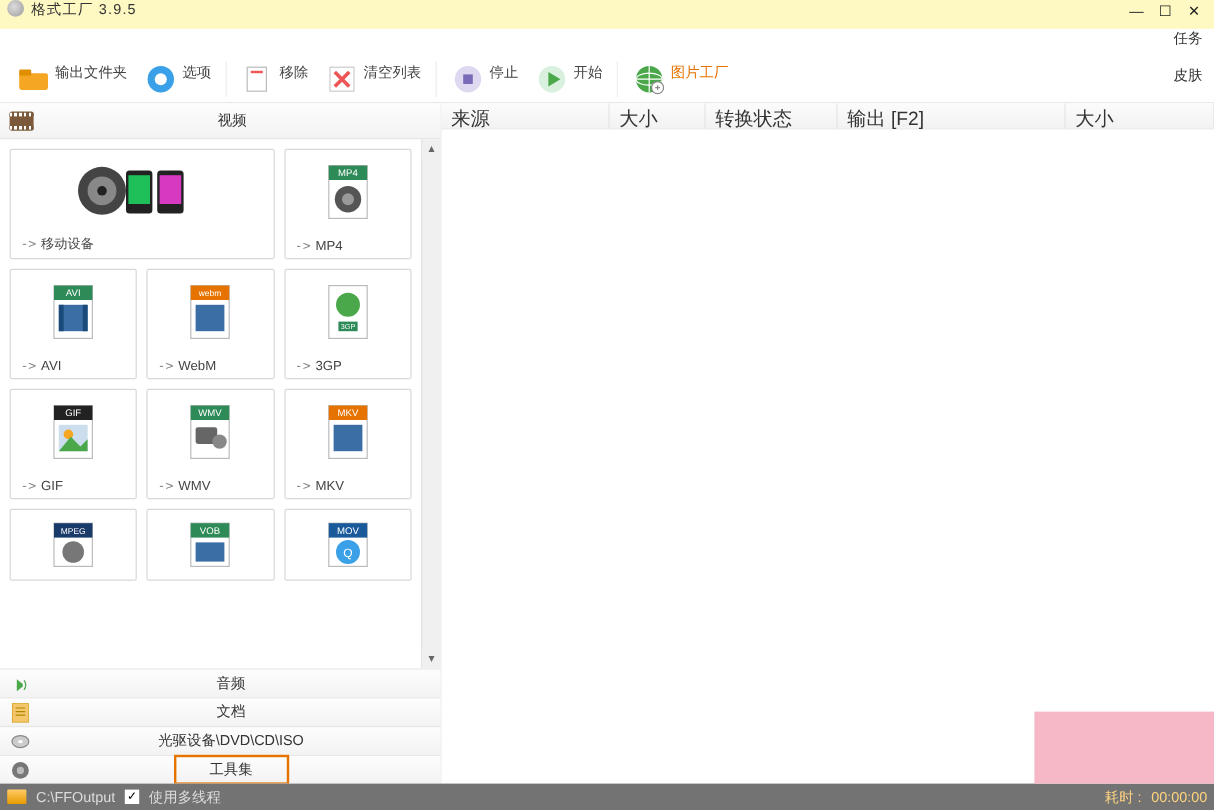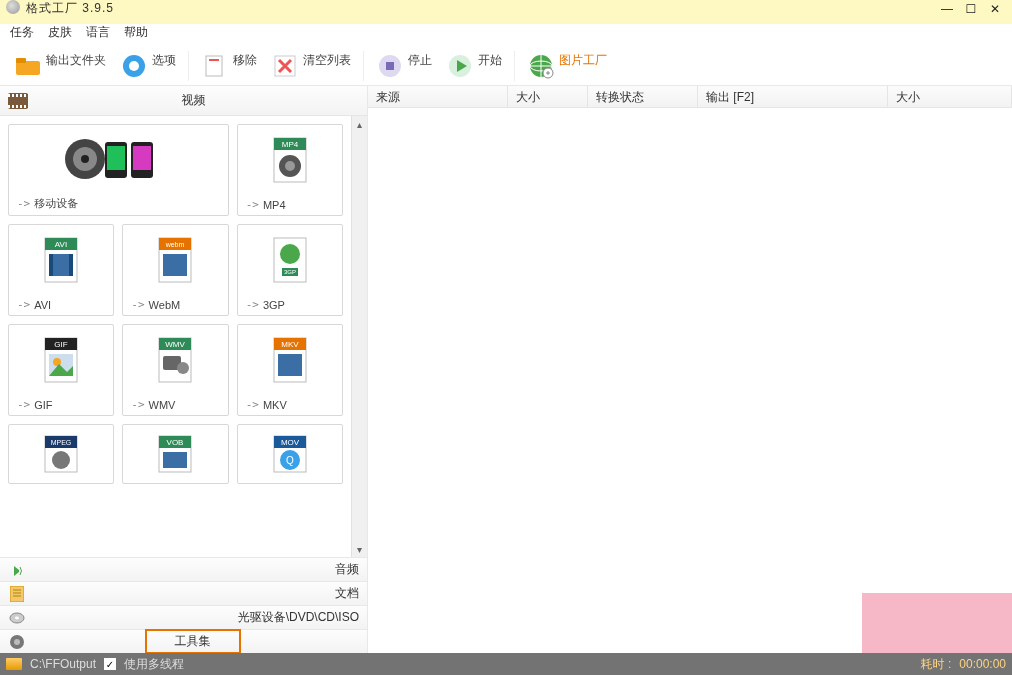--- a/index.html
+++ b/index.html
@@ -29,24 +29,25 @@
 .titlebar .title { flex: 0 0 auto; color: #333; letter-spacing: 1px; }
 .titlebar .spacer { flex: 1; }
 .titlebar .winbtn {
   width: 22px; height: 18px;
   display: flex; align-items: center; justify-content: center;
   font-size: 12px; color: #222; margin-left: 2px;
 }
 .menubar {
   height: 22px;
   display: flex;
-  align-items: flex-start;
+  align-items: flex-end;
   gap: 14px;
   padding: 0 10px;
   color: #333;
+  flex-direction: column;
 }
 .menubar span { cursor: default; }
 .toolbar {
   height: 40px;
   display: flex;
   align-items: center;
   padding: 2px 8px;
   gap: 2px;
   border-bottom: 1px solid #e8e8e8;
 }
@@ -155,21 +156,21 @@
 
 .cat-row {
   height: 24px;
   display: flex;
   align-items: center;
   padding: 0 8px;
   background: linear-gradient(#fdfdfd,#f3f3f3);
   border-top: 1px solid #e8e8e8;
 }
 .cat-row .mini-icon { width: 18px; height: 16px; display:flex; align-items:center; justify-content:center; }
-.cat-row .row-label { flex:1; text-align:right; color:#333; }
+.cat-row .row-label { flex:1; text-align:center; color:#333; }
 .cat-row.highlighted .row-label {
   border: 2px solid #e67300;
   display: inline-block;
   padding: 2px 28px;
   flex: 0 0 auto;
   margin: 0 auto;
 }
 .cat-row.highlighted { justify-content: flex-start; }
 .cat-row.highlighted .center-wrap { flex:1; display:flex; justify-content:center; }
 
@@ -180,21 +181,21 @@
 }
 .col-headers {
   height: 22px;
   display: flex;
   background: linear-gradient(#fcfcfc,#f2f2f2);
   border-bottom: 1px solid #e5e5e5;
 }
 .col {
   border-right: 1px solid #e5e5e5;
   padding: 3px 8px;
-  font-size: 12px;
+  font-size: 16px;
   color: #333;
 }
 .list-area { flex:1; background:#fff; }
 
 .statusbar {
   height: 22px;
   background: #737373;
   color: #ddd;
   display: flex;
   align-items: center;

